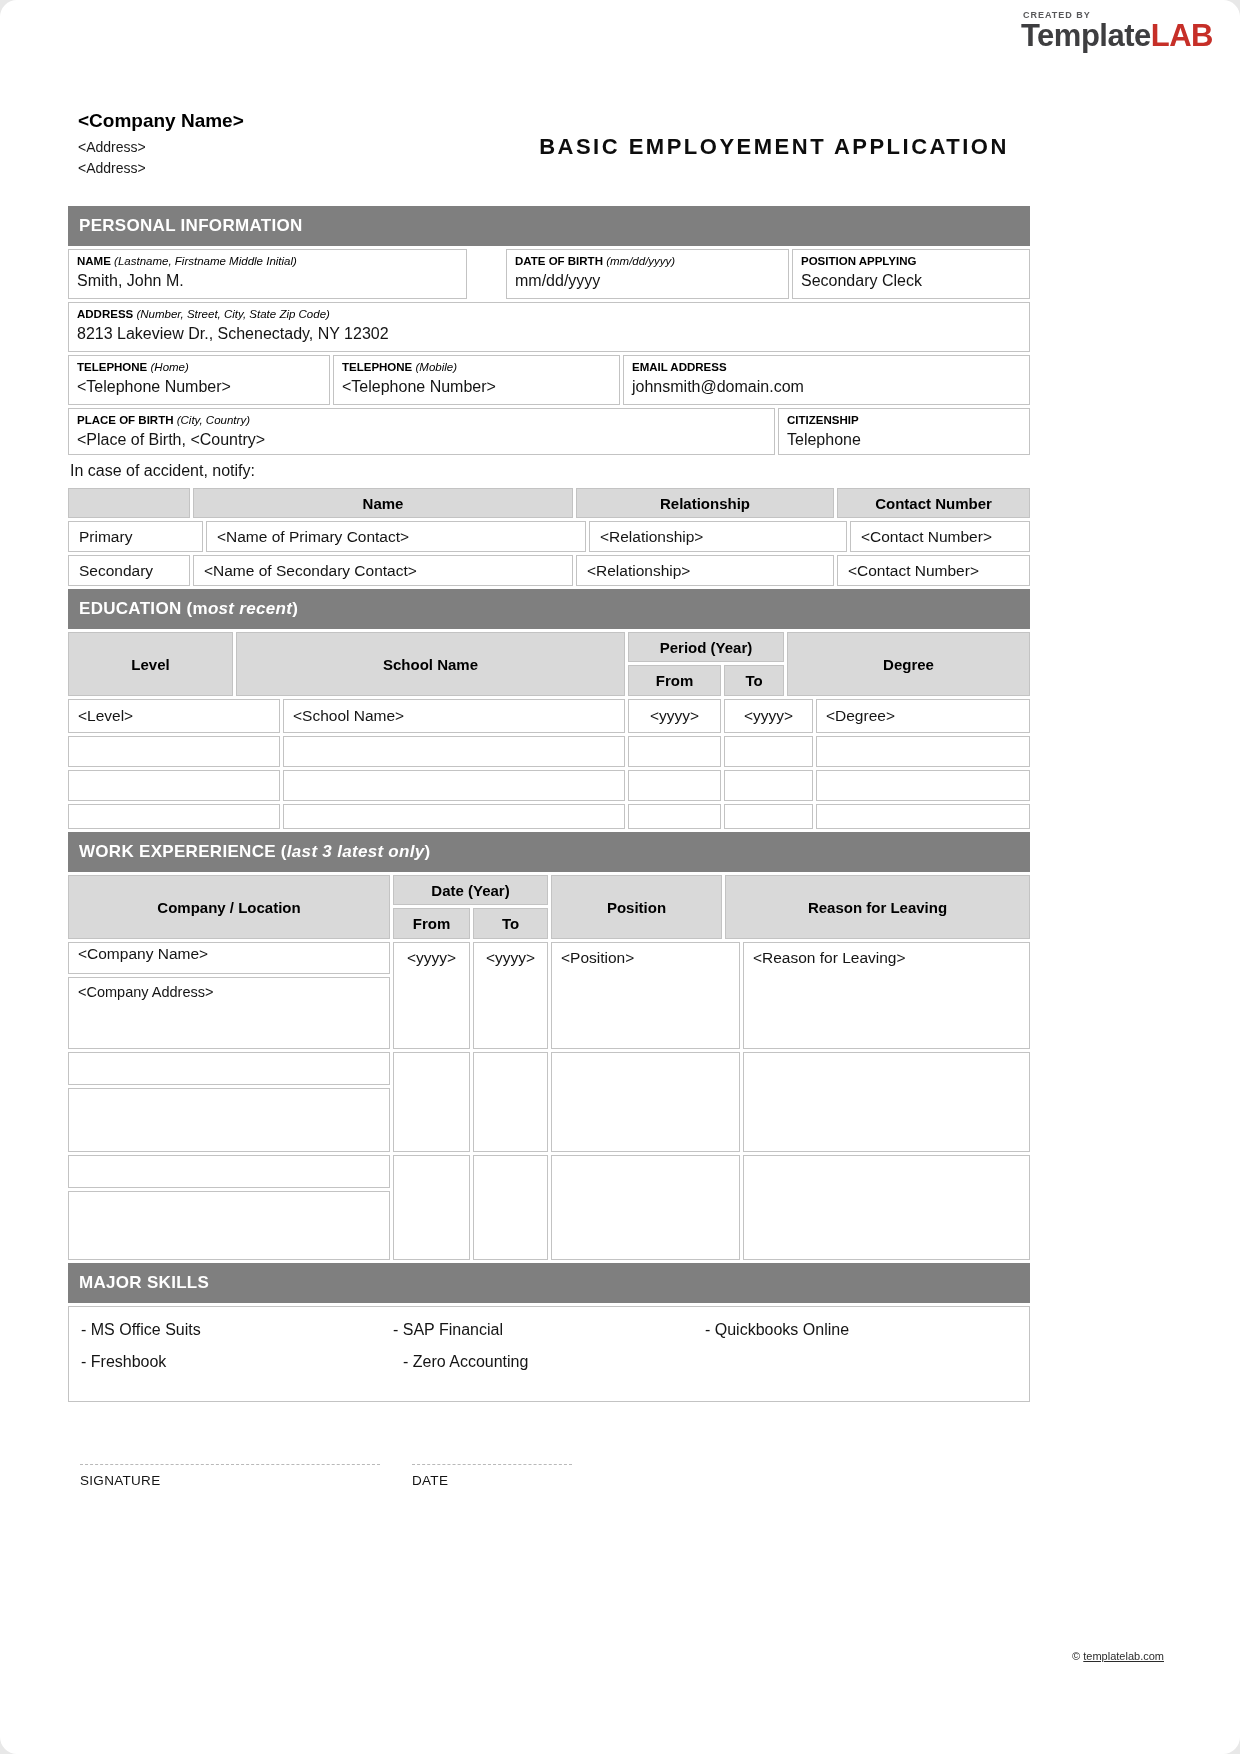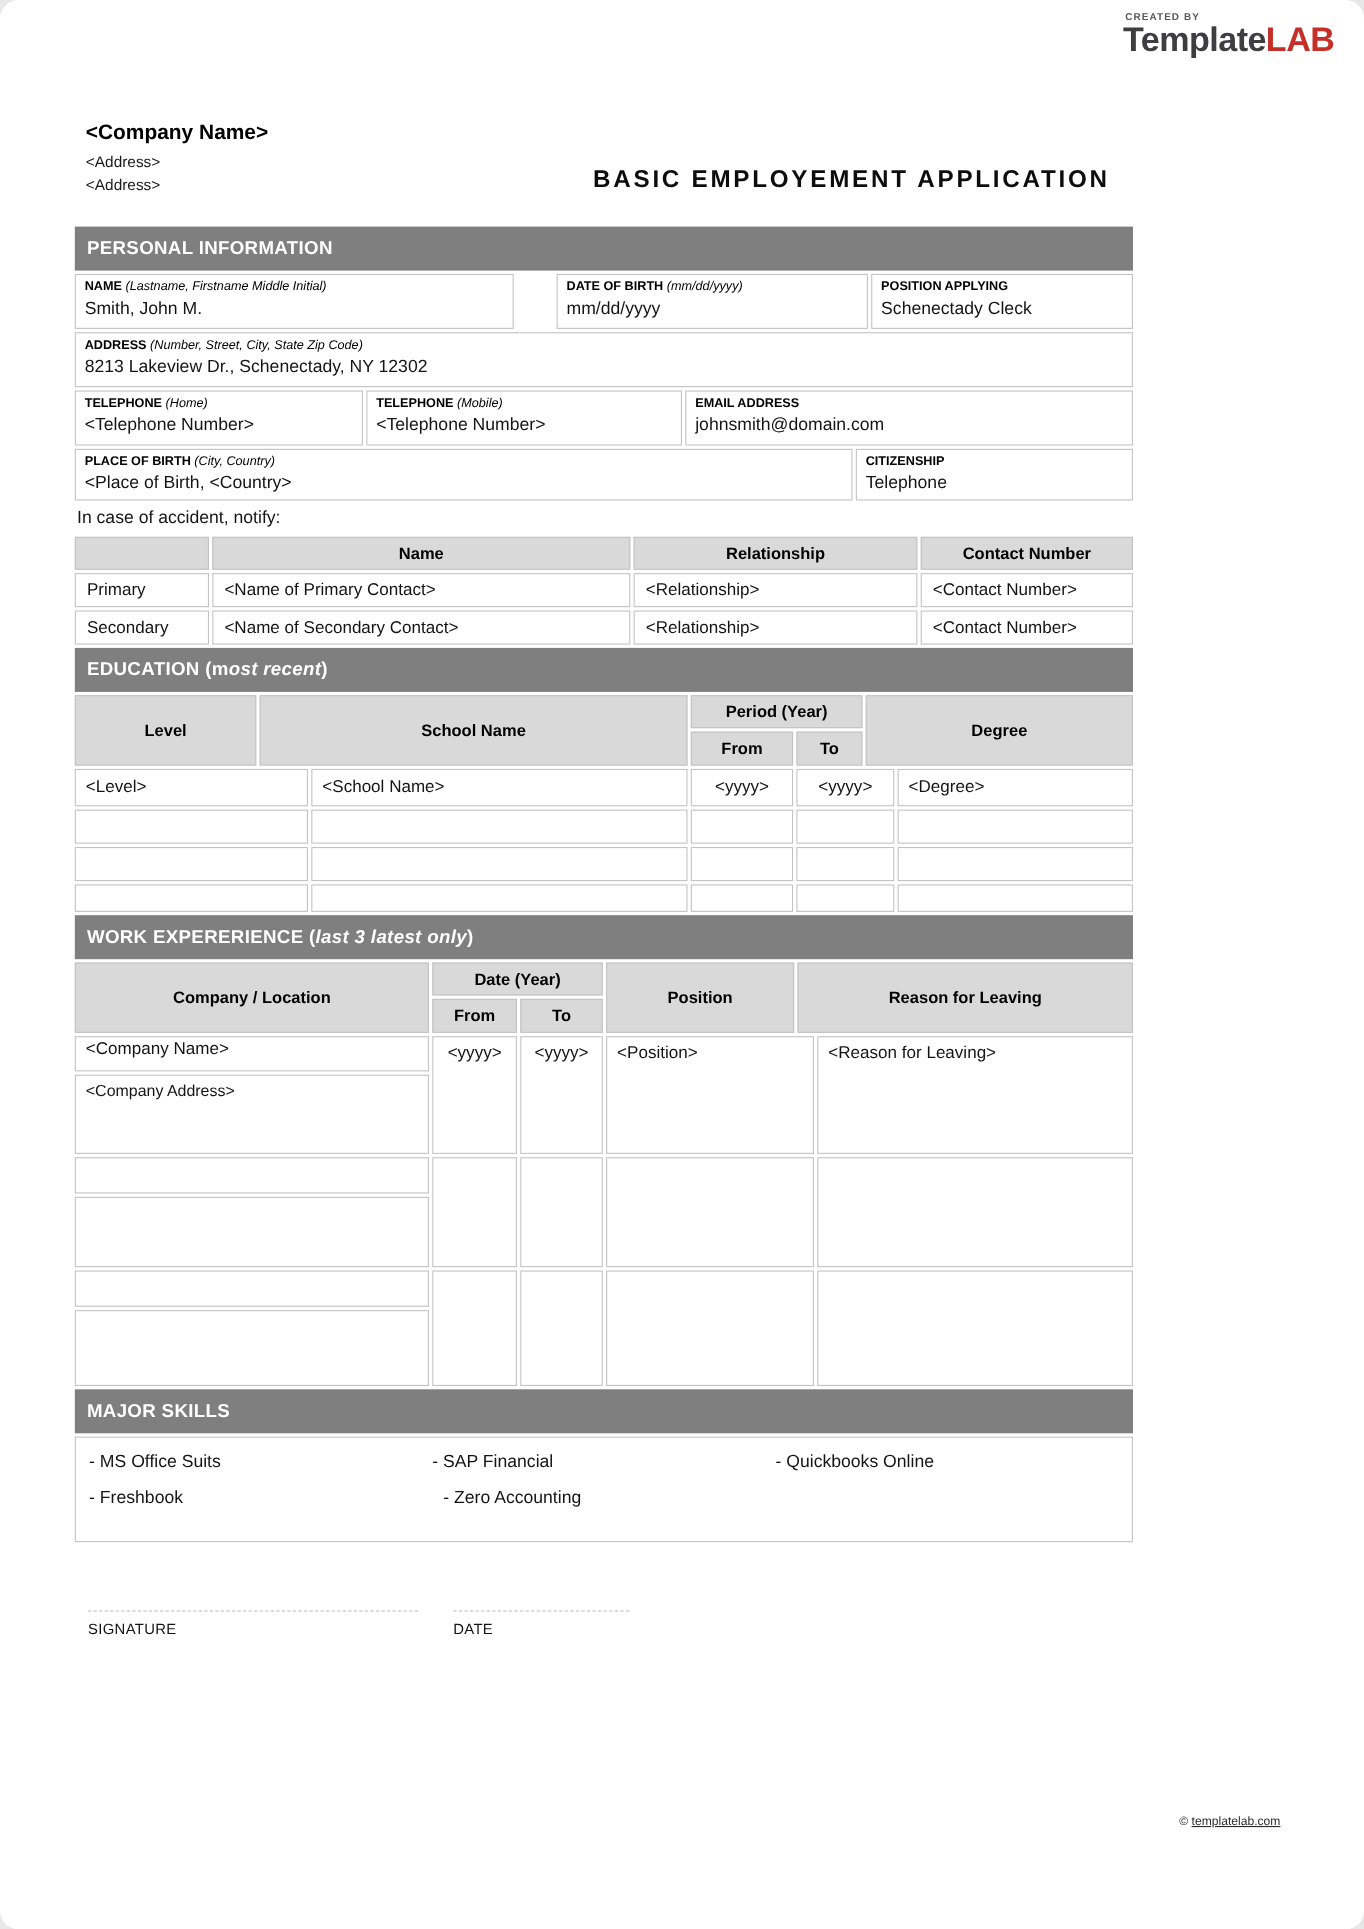--- a/index.html
+++ b/index.html
@@ -14,21 +14,21 @@
   .brand-template { color:#3e3e40; }
   .brand-lab { color:#c62f28; }
 
   .content { position:absolute; left:68px; top:0; width:962px; }
 
   
   .head { margin-top:110px; position:relative; height:96px; }
   .company-block { padding-left:10px; }
   .company-name { font-size:19px; font-weight:bold; color:#000; margin-bottom:5px; }
   .company-address { font-size:14px; color:#1a1a1a; line-height:1.5; }
-  .doc-title { position:absolute; left:450px; top:40px; width:512px; text-align:center;
+  .doc-title { position:absolute; left:450px; top:24px; width:512px; text-align:center;
                font-size:22px; font-weight:bold; letter-spacing:2.5px; color:#0d0d0d; white-space:nowrap; }
 
   
   .section-bar { height:40px; background:#7f7f7f; color:#ffffff; font-size:17px; font-weight:bold;
                  letter-spacing:0.3px; display:flex; align-items:center; padding-left:11px; margin-bottom:3px; }
   .section-bar .it { font-weight:bold; font-style:italic; }
 
   
   .trow { display:flex; gap:3px; margin-bottom:3px; }
   .cell { border:1px solid #c3c3c3; background:#fff; padding:5px 8px; }
@@ -119,21 +119,21 @@
         <div class="cell-label">
           <span class="lbl">DATE OF BIRTH</span>
           <span class="hint">(mm/dd/yyyy)</span>
         </div>
         <div class="cell-value">mm/dd/yyyy</div>
       </div>
       <div class="cell field-cell flex1">
         <div class="cell-label">
           <span class="lbl">POSITION APPLYING</span>
         </div>
-        <div class="cell-value">Schenectady Cleck</div>
+        <div class="cell-value">Secondary Cleck</div>
       </div>
     </div>
 
     <div class="trow">
       <div class="cell field-cell flex1">
         <div class="cell-label">
           <span class="lbl">ADDRESS</span>
           <span class="hint">(Number, Street, City, State Zip Code)</span>
         </div>
         <div class="cell-value">8213 Lakeview Dr., Schenectady, NY 12302</div>
@@ -182,21 +182,21 @@
     <div class="intro-line">In case of accident, notify:</div>
 
     <div class="trow">
       <div class="cell hcell acc-h" style="width:122px;"></div>
       <div class="cell hcell acc-h" style="width:380px;">Name</div>
       <div class="cell hcell acc-h" style="width:258px;">Relationship</div>
       <div class="cell hcell acc-h flex1">Contact Number</div>
     </div>
 
     <div class="trow">
-      <div class="cell acc-c" style="width:122px;">Primary</div>
+      <div class="cell acc-c" style="width:135px;">Primary</div>
       <div class="cell acc-c" style="width:380px;">&lt;Name of Primary Contact&gt;</div>
       <div class="cell acc-c" style="width:258px;">&lt;Relationship&gt;</div>
       <div class="cell acc-c flex1">&lt;Contact Number&gt;</div>
     </div>
 
     <div class="trow">
       <div class="cell acc-c" style="width:122px;">Secondary</div>
       <div class="cell acc-c" style="width:380px;">&lt;Name of Secondary Contact&gt;</div>
       <div class="cell acc-c" style="width:258px;">&lt;Relationship&gt;</div>
       <div class="cell acc-c flex1">&lt;Contact Number&gt;</div>

